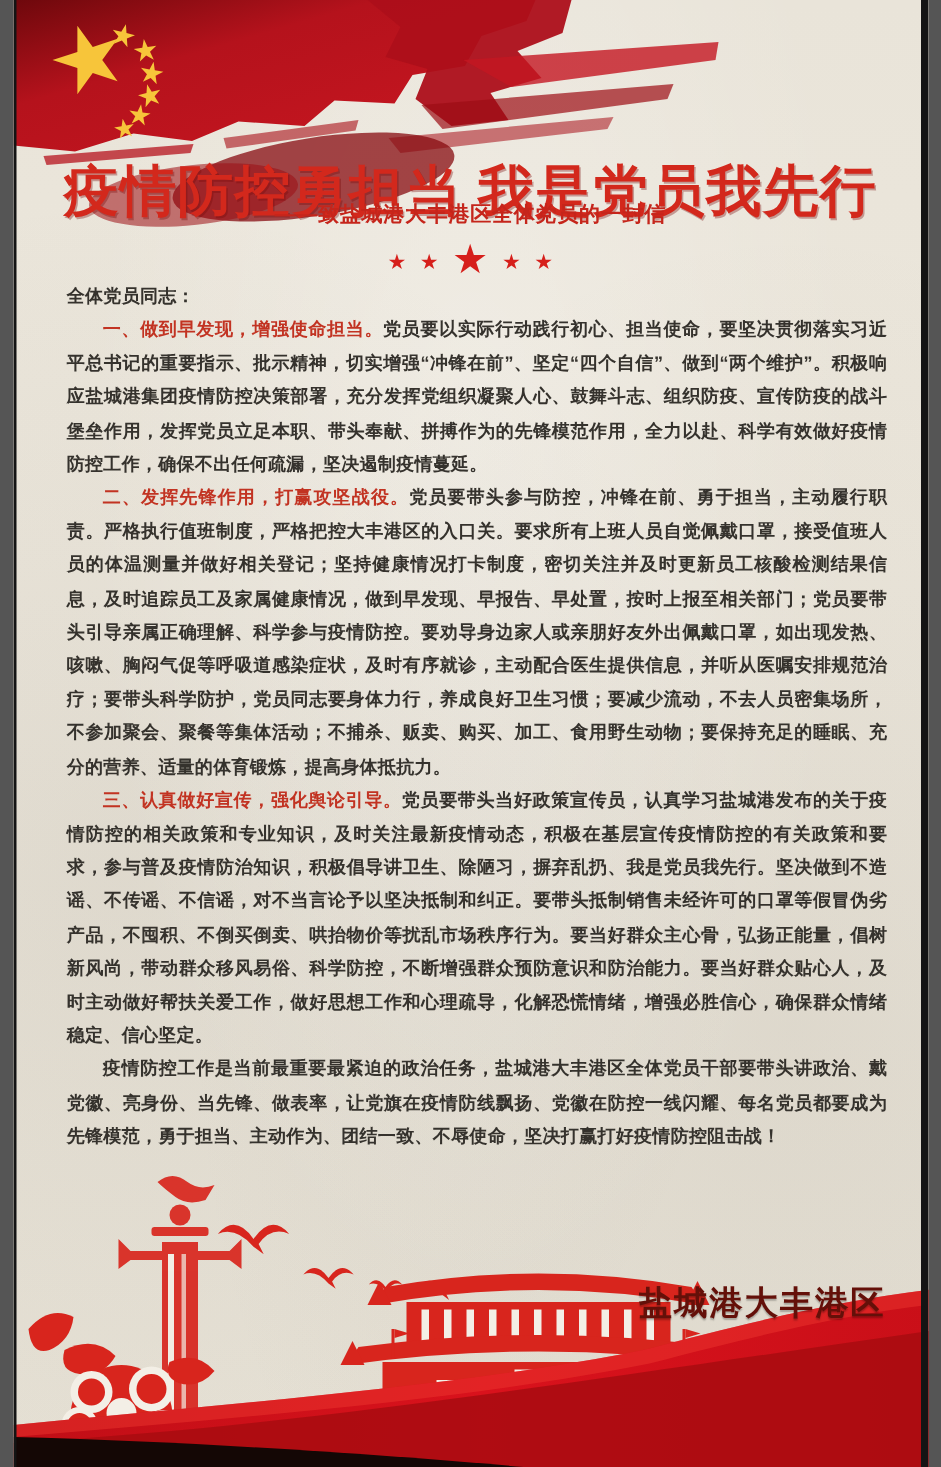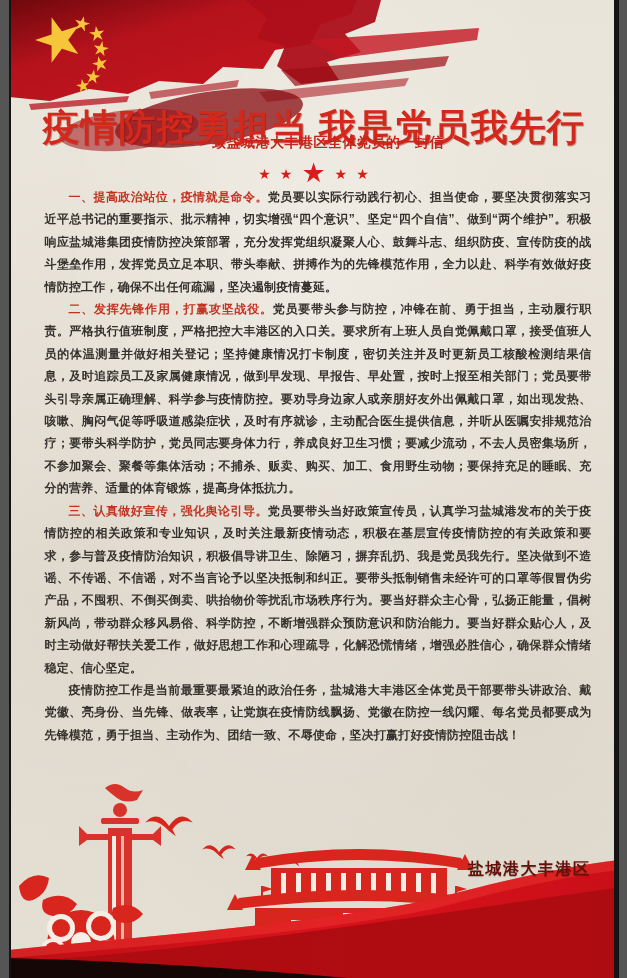--- a/index.html
+++ b/index.html
@@ -41,21 +41,21 @@
     position:absolute;top:186px;left:36px;right:27px;z-index:2;
     font-size:12px;line-height:22.4px;color:#35322d;font-weight:bold;
     text-align:justify;letter-spacing:.2px;
   }
   .body-text p{margin:0;text-indent:2em;}
   .body-text p.no-indent{text-indent:0;}
   .sec-head{color:#c23322;}
 
   .signature{
     position:absolute;right:28px;top:854px;z-index:4;text-align:center;
-    font-size:16px;line-height:30px;font-weight:bold;color:#641009;
+    font-size:22px;line-height:30px;font-weight:bold;color:#641009;
     letter-spacing:1.5px;text-shadow:0 1px 1px rgba(0,0,0,.25);
   }
 </style>
 </head>
 <body>
 
 <div class="poster">
 
   <svg class="deco top" width="627" height="270" viewBox="0 0 627 270">
     <defs>
@@ -95,22 +95,23 @@
   <div class="subtitle">——致盐城港大丰港区全体党员的一封信</div>
   <div class="stars">
     <span class="s">★</span>
     <span class="s">★</span>
     <span class="s big">★</span>
     <span class="s">★</span>
     <span class="s">★</span>
   </div>
 
   <div class="body-text">
+    <p class="no-indent">全体党员同志：</p>
     <p>
-      <span class="sec-head">一、提高政治站位，疫情就是命令。</span><span>党员要以实际行动践行初心、担当使命，要坚决贯彻落实习近平总书记的重要指示、批示精神，切实增强“四个意识”、坚定“四个自信”、做到“两个维护”。积极响应盐城港集团疫情防控决策部署，充分发挥党组织凝聚人心、鼓舞斗志、组织防疫、宣传防疫的战斗堡垒作用，发挥党员立足本职、带头奉献、拼搏作为的先锋模范作用，全力以赴、科学有效做好疫情防控工作，确保不出任何疏漏，坚决遏制疫情蔓延。</span>
+      <span class="sec-head">一、做到早发现，增强使命担当。</span><span>党员要以实际行动践行初心、担当使命，要坚决贯彻落实习近平总书记的重要指示、批示精神，切实增强“冲锋在前”、坚定“四个自信”、做到“两个维护”。积极响应盐城港集团疫情防控决策部署，充分发挥党组织凝聚人心、鼓舞斗志、组织防疫、宣传防疫的战斗堡垒作用，发挥党员立足本职、带头奉献、拼搏作为的先锋模范作用，全力以赴、科学有效做好疫情防控工作，确保不出任何疏漏，坚决遏制疫情蔓延。</span>
     </p>
     <p>
       <span class="sec-head">二、发挥先锋作用，打赢攻坚战役。</span><span>党员要带头参与防控，冲锋在前、勇于担当，主动履行职责。严格执行值班制度，严格把控大丰港区的入口关。要求所有上班人员自觉佩戴口罩，接受值班人员的体温测量并做好相关登记；坚持健康情况打卡制度，密切关注并及时更新员工核酸检测结果信息，及时追踪员工及家属健康情况，做到早发现、早报告、早处置，按时上报至相关部门；党员要带头引导亲属正确理解、科学参与疫情防控。要劝导身边家人或亲朋好友外出佩戴口罩，如出现发热、咳嗽、胸闷气促等呼吸道感染症状，及时有序就诊，主动配合医生提供信息，并听从医嘱安排规范治疗；要带头科学防护，党员同志要身体力行，养成良好卫生习惯；要减少流动，不去人员密集场所，不参加聚会、聚餐等集体活动；不捕杀、贩卖、购买、加工、食用野生动物；要保持充足的睡眠、充分的营养、适量的体育锻炼，提高身体抵抗力。</span>
     </p>
     <p>
       <span class="sec-head">三、认真做好宣传，强化舆论引导。</span><span>党员要带头当好政策宣传员，认真学习盐城港发布的关于疫情防控的相关政策和专业知识，及时关注最新疫情动态，积极在基层宣传疫情防控的有关政策和要求，参与普及疫情防治知识，积极倡导讲卫生、除陋习，摒弃乱扔、我是党员我先行。坚决做到不造谣、不传谣、不信谣，对不当言论予以坚决抵制和纠正。要带头抵制销售未经许可的口罩等假冒伪劣产品，不囤积、不倒买倒卖、哄抬物价等扰乱市场秩序行为。要当好群众主心骨，弘扬正能量，倡树新风尚，带动群众移风易俗、科学防控，不断增强群众预防意识和防治能力。要当好群众贴心人，及时主动做好帮扶关爱工作，做好思想工作和心理疏导，化解恐慌情绪，增强必胜信心，确保群众情绪稳定、信心坚定。</span>
     </p>
     <p>疫情防控工作是当前最重要最紧迫的政治任务，盐城港大丰港区全体党员干部要带头讲政治、戴党徽、亮身份、当先锋、做表率，让党旗在疫情防线飘扬、党徽在防控一线闪耀、每名党员都要成为先锋模范，勇于担当、主动作为、团结一致、不辱使命，坚决打赢打好疫情防控阻击战！</p>
   </div>
 

